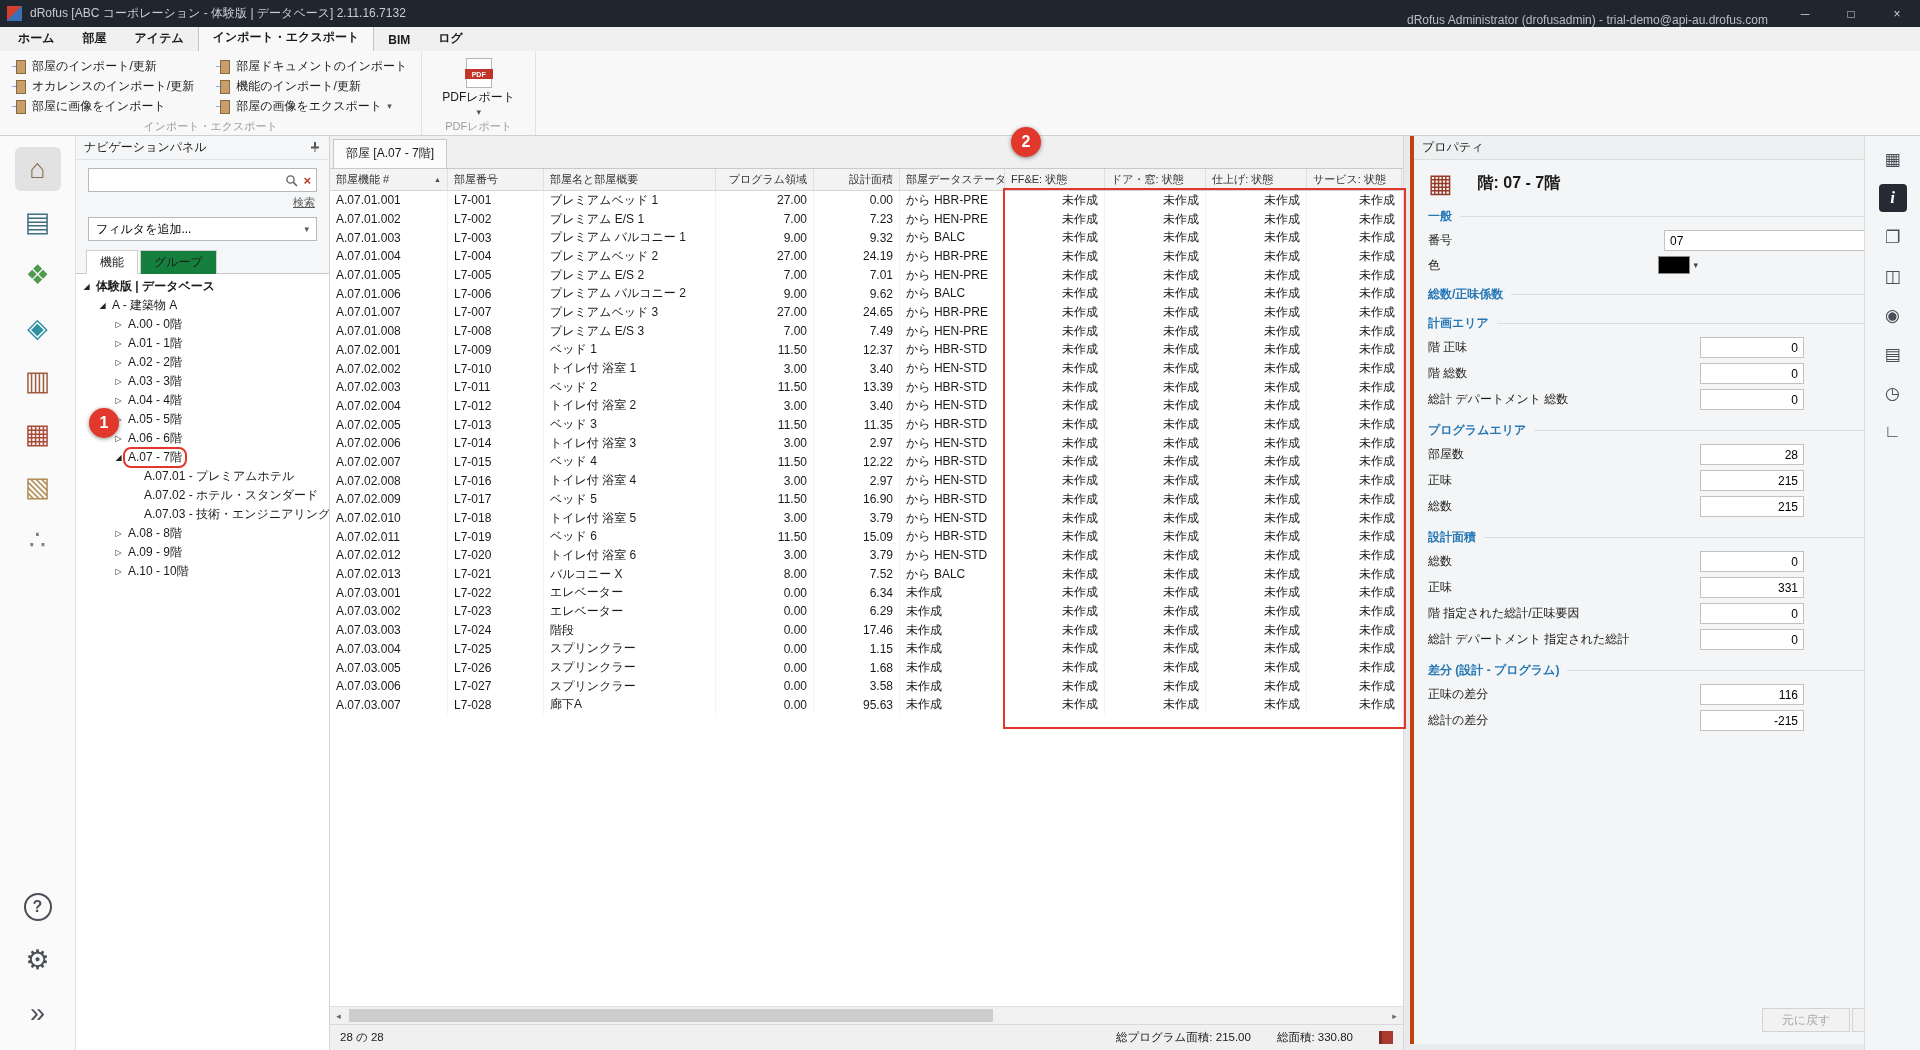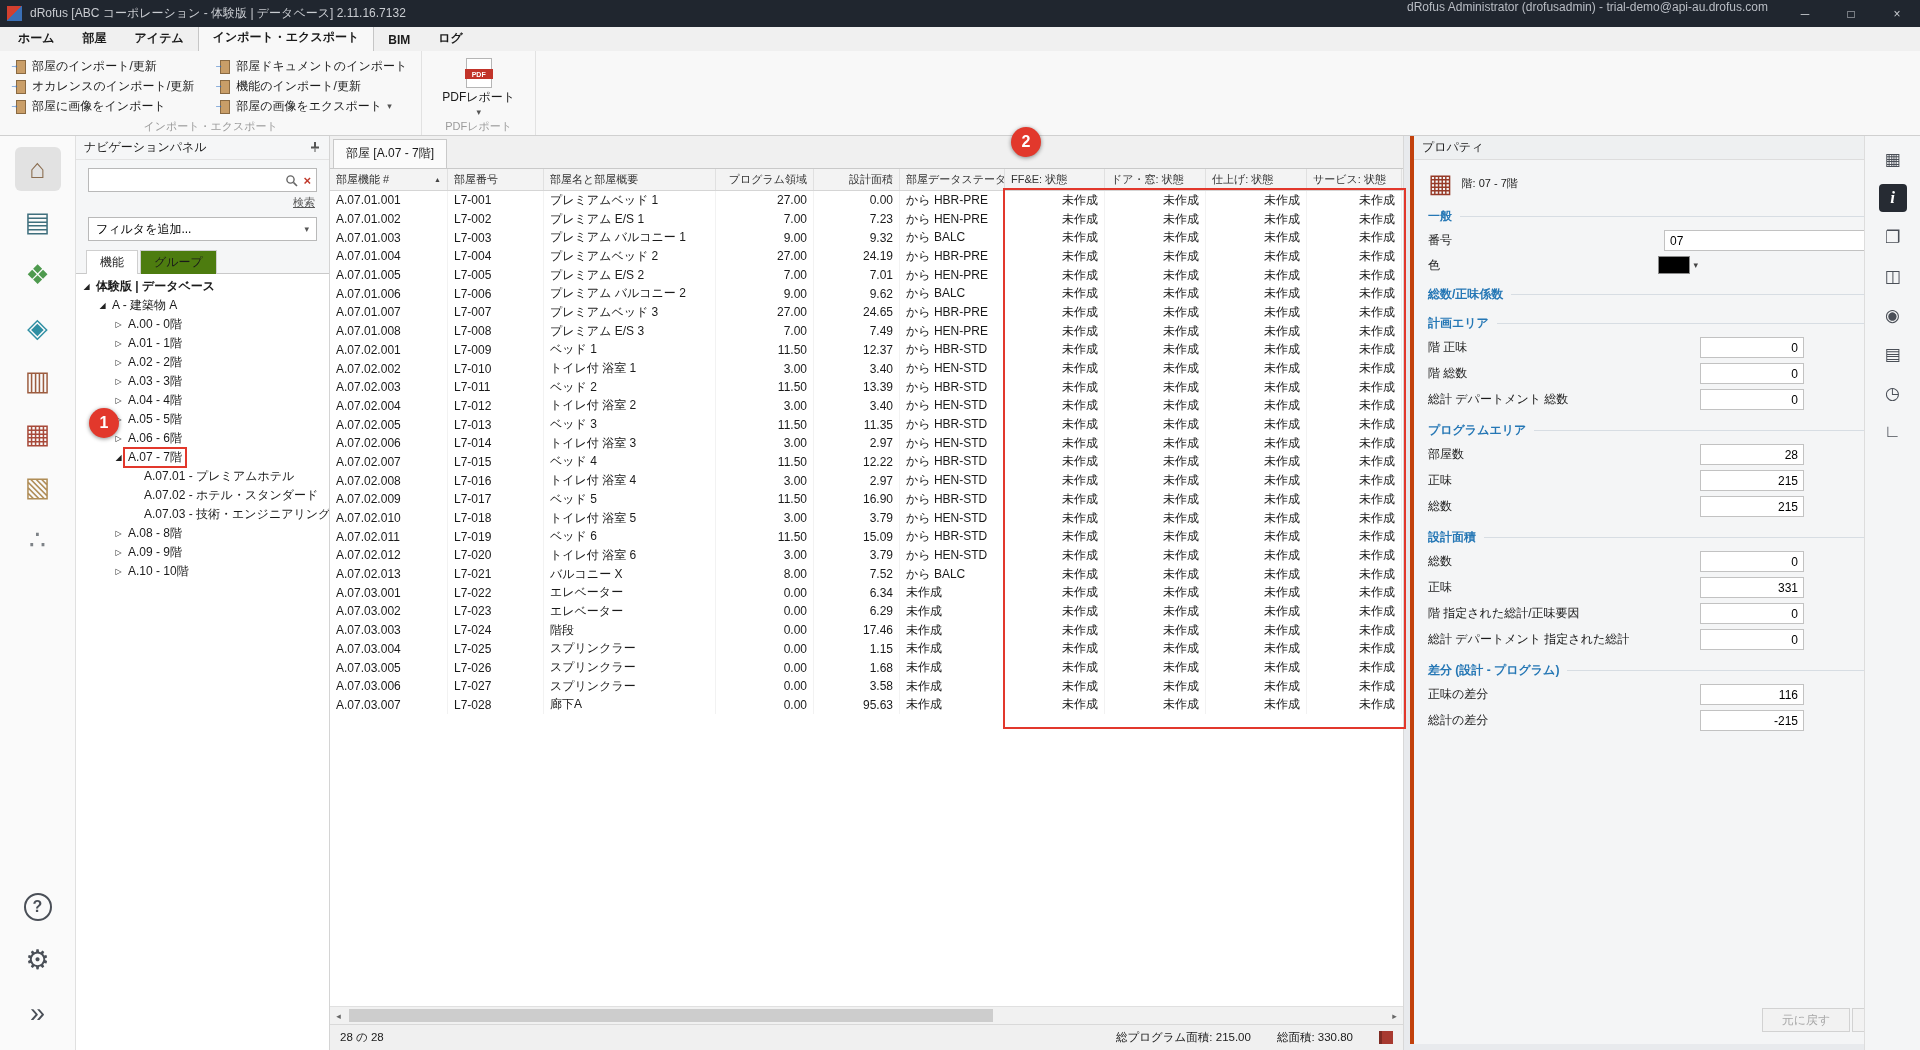--- a/index.html
+++ b/index.html
@@ -4,21 +4,21 @@
 <style>
   html,body{margin:0;padding:0;background:#444;}
   #app{position:relative;width:1920px;height:1050px;background:#e8eaed;overflow:hidden;
        font-family:"Liberation Sans","DejaVu Sans",sans-serif;font-size:12px;color:#1a1a1a;}
 
   
   .titlebar{position:absolute;left:0;top:0;right:0;height:27px;background:#20262f;color:#c9ccd1;
             display:flex;align-items:center;z-index:10;}
   .logo{width:15px;height:15px;margin:0 8px 0 7px;background:linear-gradient(135deg,#d2402f 50%,#3a6fb5 50%);flex:none;}
   .tb-title{font-size:12px;}
-  .tb-right{margin-left:auto;display:flex;align-items:flex-start;}
+  .tb-right{margin-left:auto;display:flex;align-items:flex-end;}
   .tb-user{margin-right:14px;color:#b9bdc4;}
   .win-btn{width:46px;height:27px;display:flex;align-items:center;justify-content:center;font-size:12px;color:#c9ccd1;}
 
   
   .menubar{position:absolute;top:27px;left:0;right:0;height:24px;background:#f0f0f0;display:flex;
            align-items:flex-end;padding-left:4px;z-index:9;font-weight:bold;}
   .menutab{padding:4px 14px 4px;cursor:default;}
   .menutab.active{background:#f8f8f8;border:1px solid #c6c6c6;border-bottom:none;padding-bottom:5px;}
 
   
@@ -56,28 +56,28 @@
   .np-search-wrap{padding:8px 12px 0;flex:none;}
   .np-search{height:24px;background:#fff;border:1px solid #b9b9b9;display:flex;align-items:center;padding:0 5px;box-sizing:border-box;}
   .np-search input{flex:1;border:none;outline:none;min-width:0;font:inherit;background:transparent;}
   .np-x{color:#c0392b;font-weight:700;margin-left:5px;font-size:13px;}
   .np-search-link{text-align:right;padding:3px 14px 0;font-size:11px;flex:none;}
   .np-search-link span{color:#555;text-decoration:underline;}
   .np-filter{margin:7px 12px 5px;height:24px;background:#fff;border:1px solid #b9b9b9;display:flex;align-items:center;
              padding:0 7px;box-sizing:border-box;flex:none;}
   .np-filter .flabel{flex:1;color:#000000;}
   .np-tabs{display:flex;padding:3px 10px 0;gap:2px;border-bottom:1px solid #c9c9c9;flex:none;}
-  .np-tab{padding:3px 13px;border:1px solid #cfcfcf;border-bottom:none;background:#4d7c0f;position:relative;top:1px;}
+  .np-tab{padding:3px 13px;border:1px solid #cfcfcf;border-bottom:none;background:#15803d;position:relative;top:1px;}
   .np-tab.active{background:#fff;}
   .np-tree{flex:1;background:#fff;padding-top:3px;overflow:hidden;}
   .titem{height:19px;display:flex;align-items:center;white-space:nowrap;}
   .titem.root .tlabel{font-weight:700;}
   .texp{width:13px;text-align:center;font-size:8px;color:#222;flex:none;}
   .tlabel{padding:0 3px;}
-  .titem.annotated .tlabel{outline:2px solid var(--ann);outline-offset:0;}
+  .titem.annotated .tlabel{outline:2px solid var(--ann);outline-offset:0;border-radius:6px;}
 
   
   .main{position:absolute;left:330px;top:135px;bottom:0;width:1074px;background:#fff;border-right:1px solid #d8d8d8;
         display:flex;flex-direction:column;box-sizing:border-box;--cols:118px 96px 172px 98px 86px 105px 100px 101px 101px 95px;}
   .doc-tabs{height:33px;background:#f0f0f0;border-bottom:1px solid #c9c9c9;display:flex;align-items:flex-end;
             padding-left:3px;flex:none;}
   .doc-tab{padding:5px 12px 6px;background:#fbfbfb;border:1px solid #c9c9c9;border-bottom:none;}
   .grid-head{display:grid;grid-template-columns:var(--cols);height:21px;background:#f3f3f3;border-bottom:1px solid #d5d5d5;
              font-size:11px;color:#333;flex:none;}
   .gh-cell{display:flex;align-items:center;padding:0 6px;border-right:1px solid #e0e0e0;white-space:nowrap;overflow:hidden;}
@@ -99,21 +99,21 @@
 
   
   .props{position:absolute;left:1410px;top:135px;bottom:6px;width:544px;background:#f4f5f6;border-left:4px solid #c2410c;
          display:flex;flex-direction:column;box-sizing:border-box;}
   .pr-header{height:24px;background:#eef0f1;display:flex;align-items:center;padding:0 8px;border-bottom:1px solid #ddd;flex:none;}
   .pr-title{flex:1;}
   .pr-x{margin-left:8px;color:#444;font-size:13px;}
   .pr-body{flex:1;padding:8px 14px 0;overflow:hidden;}
   .pr-title-row{display:flex;align-items:center;gap:9px;margin:2px 0 4px;}
   .floor-ico{font-size:26px;line-height:1;}
-  .pr-head-text{font-weight:400;font-size:11px;}
+  .pr-head-text{font-weight:700;font-size:16px;margin-left:16px;}
   .psec-title{color:var(--sec);font-weight:700;margin-top:12px;display:flex;align-items:center;gap:8px;}
   .psec-title::after{content:"";flex:1;height:1px;background:#d7dde3;}
   .prow{display:flex;align-items:center;margin:5px 0;}
   .plabel{flex:1;padding-right:8px;white-space:nowrap;overflow:hidden;}
   .pinput{height:21px;border:1px solid #c2c2c2;background:#fff;font:12px "Liberation Sans","DejaVu Sans",sans-serif;
           padding:0 5px;box-sizing:border-box;}
   .pinput.wide{width:264px;margin-right:12px;}
   .pinput.num{width:104px;margin-right:136px;text-align:right;}
   .dblwrap{display:flex;align-items:center;margin-right:100px;}
   .pinput.d1{width:78px;text-align:right;}

